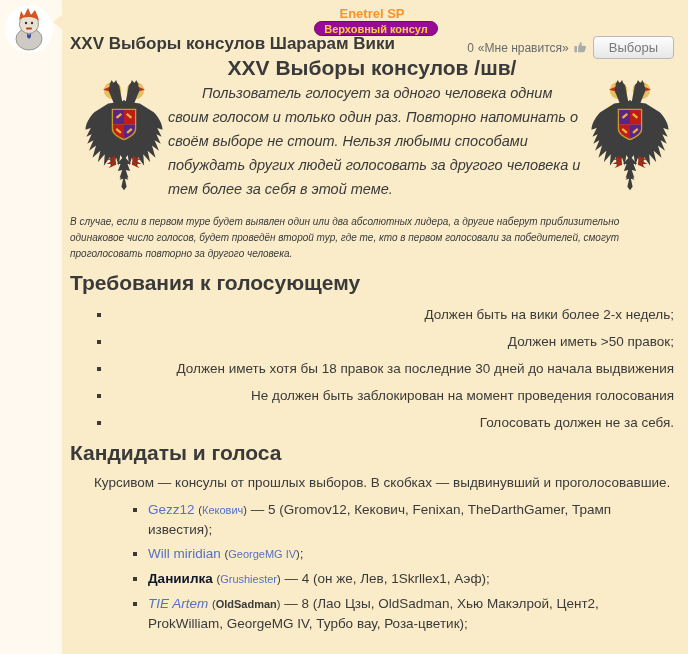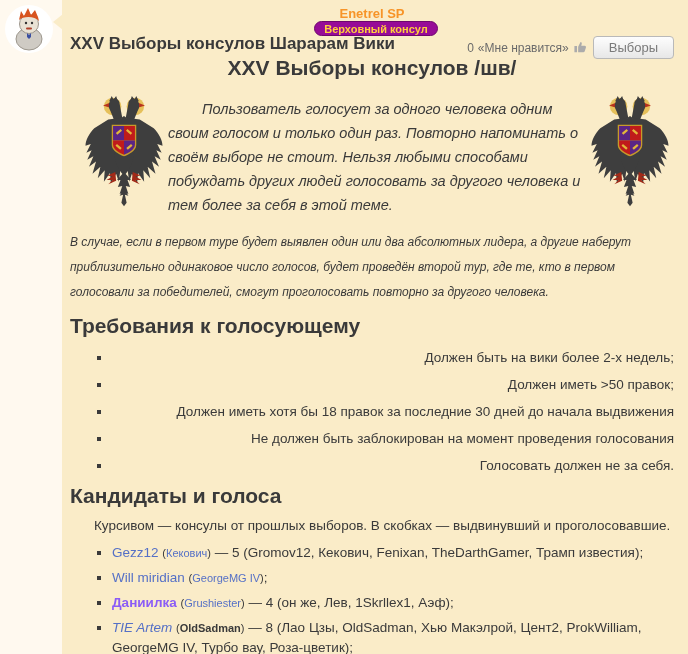--- a/index.html
+++ b/index.html
@@ -34,38 +34,38 @@
   .header-right { margin-left: auto; display: flex; align-items: center; gap: 5px; }
   .likes { font-size: 12px; color: #6b6b6b; cursor: pointer; display: flex; align-items: center; gap: 4px; }
   .follow-btn {
     font-size: 13px; color: #7a7a7a; padding: 3px 15px;
     background: linear-gradient(#fdfdfd, #e7e7e7);
     border: 1px solid #b9b9b9; border-radius: 4px; cursor: pointer;
     font-family: "Liberation Sans", sans-serif;
   }
   .post-title { font-size: 17px; font-weight: bold; margin-top: 7px; line-height: 21px; }
   .center-heading { text-align: center; font-size: 21px; font-weight: bold; margin-top: 4px; line-height: 19px; }
-  .intro { overflow: hidden; margin-top: 18px; }
+  .intro { overflow: hidden; margin-top: 2px; }
   .eagle { width: 88px; height: 112px; }
   .eagle.left { float: left; margin-left: 10px; }
   .eagle.right { float: right; margin-right: 0; }
   .intro p {
     font-style: italic; font-size: 14.5px; line-height: 24px;
     text-indent: 34px; padding: 2px 4px 0 6px;
   }
-  .note { font-style: italic; font-size: 12px; line-height: 25px; margin-top: 13px; }
+  .note { font-style: italic; font-size: 10px; line-height: 16px; margin-top: 13px; }
   h2 { font-size: 21px; font-weight: bold; margin-top: 9px; line-height: 24px; color: #3a3a3a; }
   ul.reqs { margin-top: 10px; padding-left: 42px; list-style: square; }
   ul.reqs li { font-size: 13.5px; line-height: 19px; margin-bottom: 8px; text-align: right; }
   .cand-note { font-size: 13.5px; margin-top: 9px; text-indent: 24px; line-height: 17px; }
   ul.cands { margin-top: 9px; padding-left: 42px; list-style: square; }
-  ul.cands li { font-size: 13.5px; line-height: 19px; margin-bottom: 5px; }
+  ul.cands li { font-size: 13.5px; line-height: 19px; margin-bottom: 5px; margin-left: 36px; }
   a { text-decoration: none; }
   .c-name { color: #5570C6; }
-  .c-name.green { color: #8b5cf6; font-weight: bold; }
+  .c-name.green { color: #0f172a; font-weight: bold; }
   .c-name.italic { font-style: italic; }
   .c-paren { font-size: 11px; color: #3a3a3a; }
   .c-nom { font-size: 11px; color: #5570C6; }
   .c-nom.dark { color: #3a3a3a; font-weight: bold; }
   .c-votes { color: #3a3a3a; }
 </style>
 </head>
 <body>
 
 <svg width="0" height="0" style="position:absolute">

